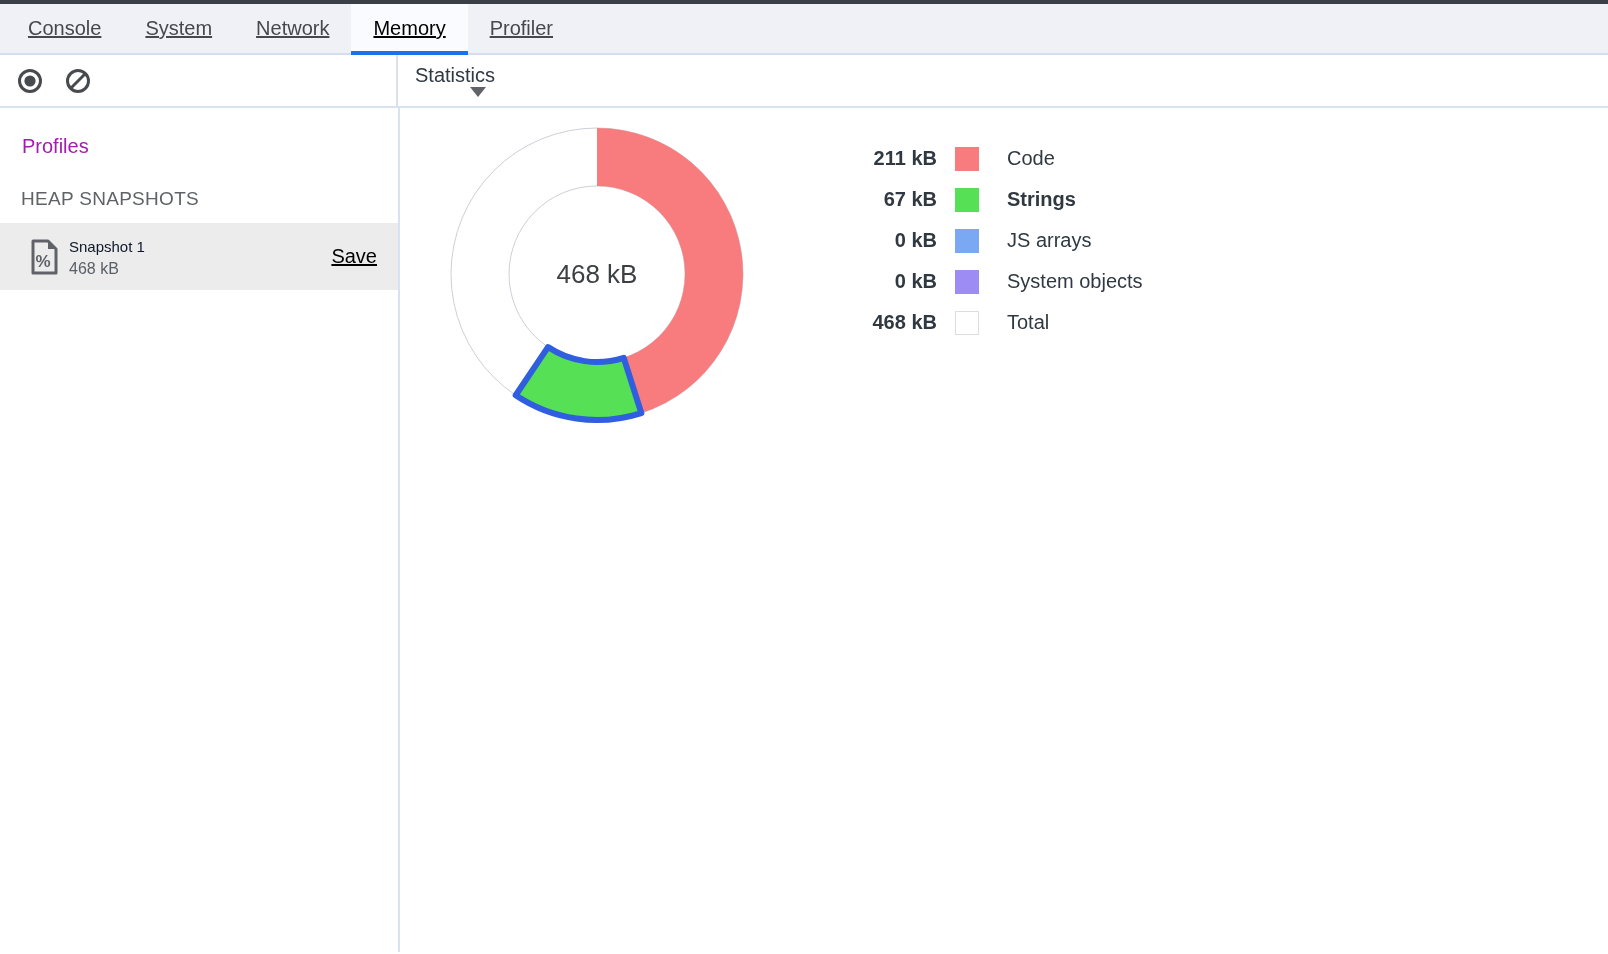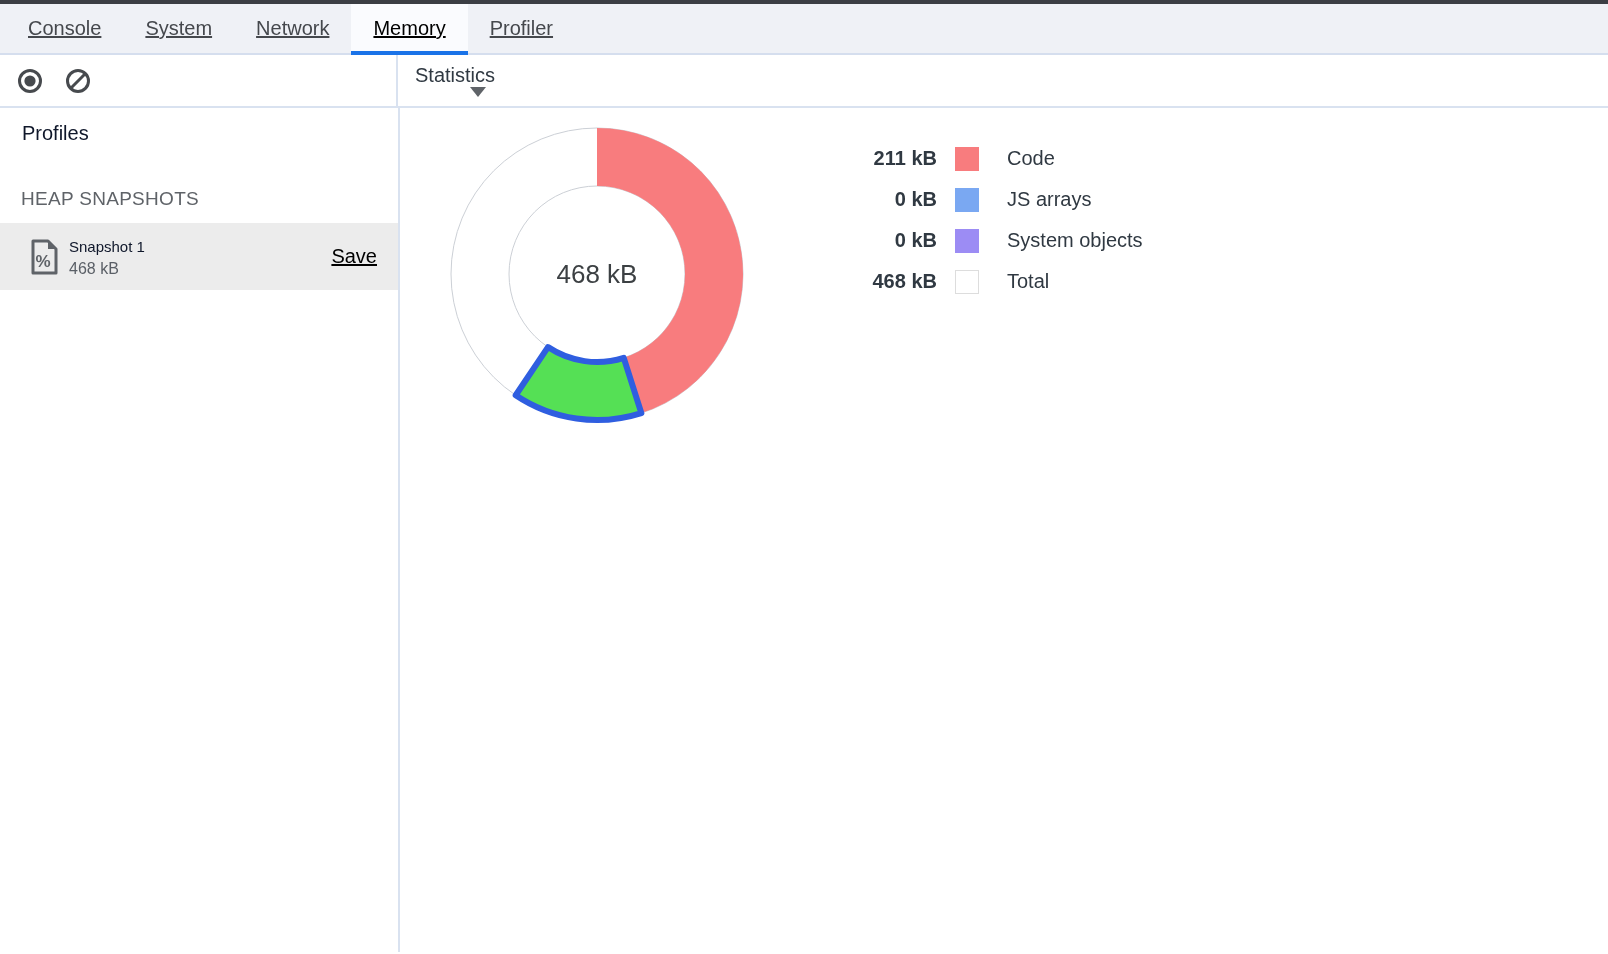--- a/index.html
+++ b/index.html
@@ -26,21 +26,21 @@
   .toolbar-right { flex:1; display:flex; align-items:center; padding-left:17px; }
   .stats-select { display:flex; align-items:center; font-size:20px; color:#303942;
     cursor:pointer;flex-direction:column; }
   .dd-arrow { width:0; height:0; border-left:8px solid transparent;
     border-right:8px solid transparent; border-top:10px solid #5f6368; margin-left:46px; }
 
   
   .content { position:relative; height:844px; }
   .sidebar { position:absolute; left:0; top:0; bottom:0; width:400px;
     border-right:2px solid #d9e2f0; background:#fff; }
-  .profiles-title { position:absolute; left:22px; top:14px; font-size:20px; color:#0f172a; }
+  .profiles-title { position:absolute; left:22px; top:27px; font-size:20px; color:#a21caf; }
   .section-title { position:absolute; left:21px; top:80px; font-size:19px;
     color:#5f6368; letter-spacing:.3px; }
   .snapshot-row { position:absolute; left:0; right:0; top:115px; height:67px;
     background:#ececec; display:flex; align-items:center; padding:0 21px 0 30px; cursor:pointer; }
   .snap-icon { width:28px; height:36px; flex:0 0 auto; }
   .snap-text { margin-left:11px; }
   .snap-name { font-size:15px; color:#0f172a; line-height:24px; }
   .snap-size { font-size:16px; color:#5a5f66; line-height:19px; }
   .save-link { margin-left:auto; font-size:20px; color:#000000;
     text-decoration:underline; cursor:pointer; }
@@ -125,20 +125,25 @@
         </svg>
       <div class="chart-center">468 kB</div>
     </div>
 
     <div class="legend">
       <div class="legend-row">
         <span class="legend-value">211 kB</span>
         <span class="swatch" style="background: rgb(248, 124, 126);"></span>
         <span class="legend-label">Code</span>
       </div>
+      <div class="legend-row selected">
+        <span class="legend-value">67 kB</span>
+        <span class="swatch" style="background: rgb(85, 224, 85);"></span>
+        <span class="legend-label">Strings</span>
+      </div>
       <div class="legend-row">
         <span class="legend-value">0 kB</span>
         <span class="swatch" style="background: rgb(122, 168, 242);"></span>
         <span class="legend-label">JS arrays</span>
       </div>
       <div class="legend-row">
         <span class="legend-value">0 kB</span>
         <span class="swatch" style="background: rgb(156, 140, 244);"></span>
         <span class="legend-label">System objects</span>
       </div>

